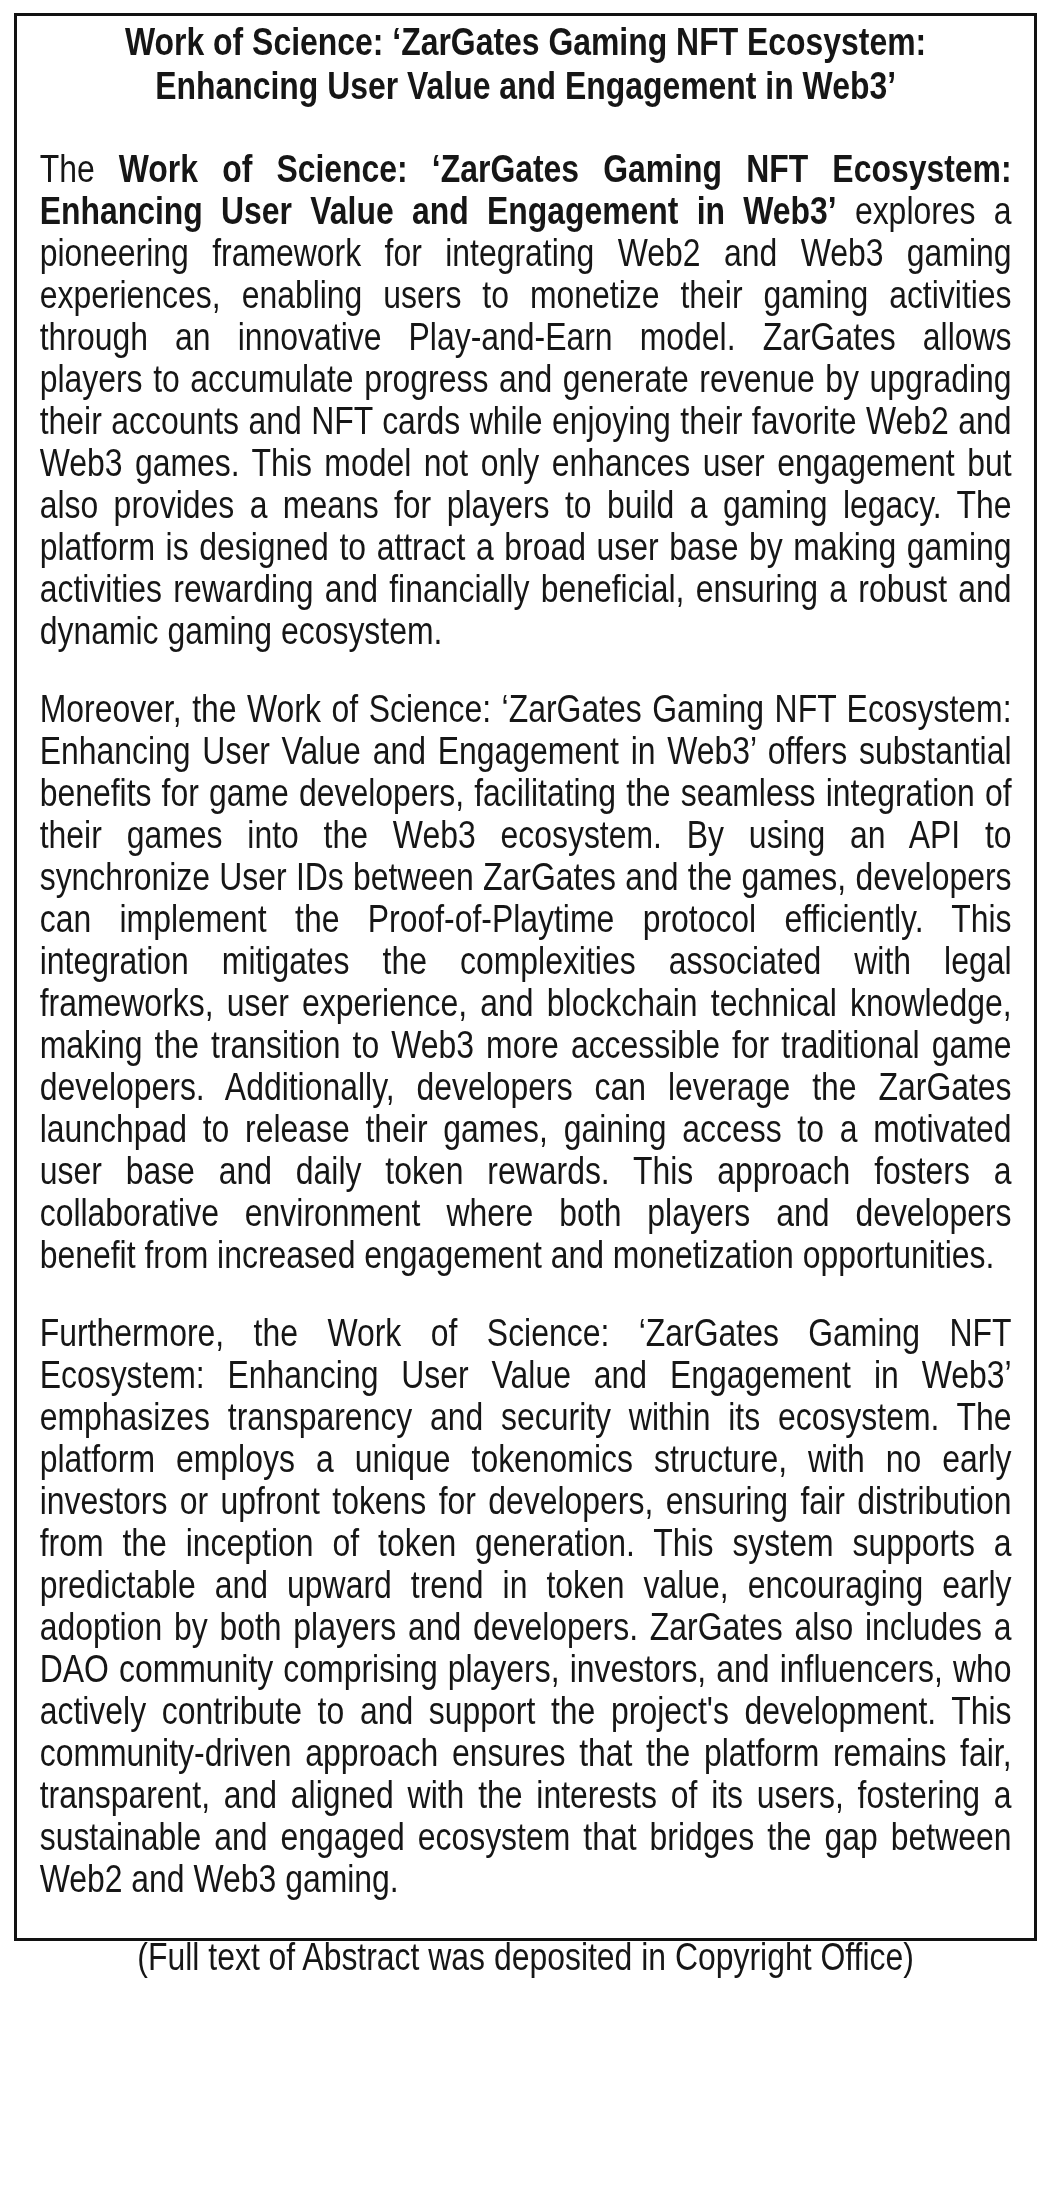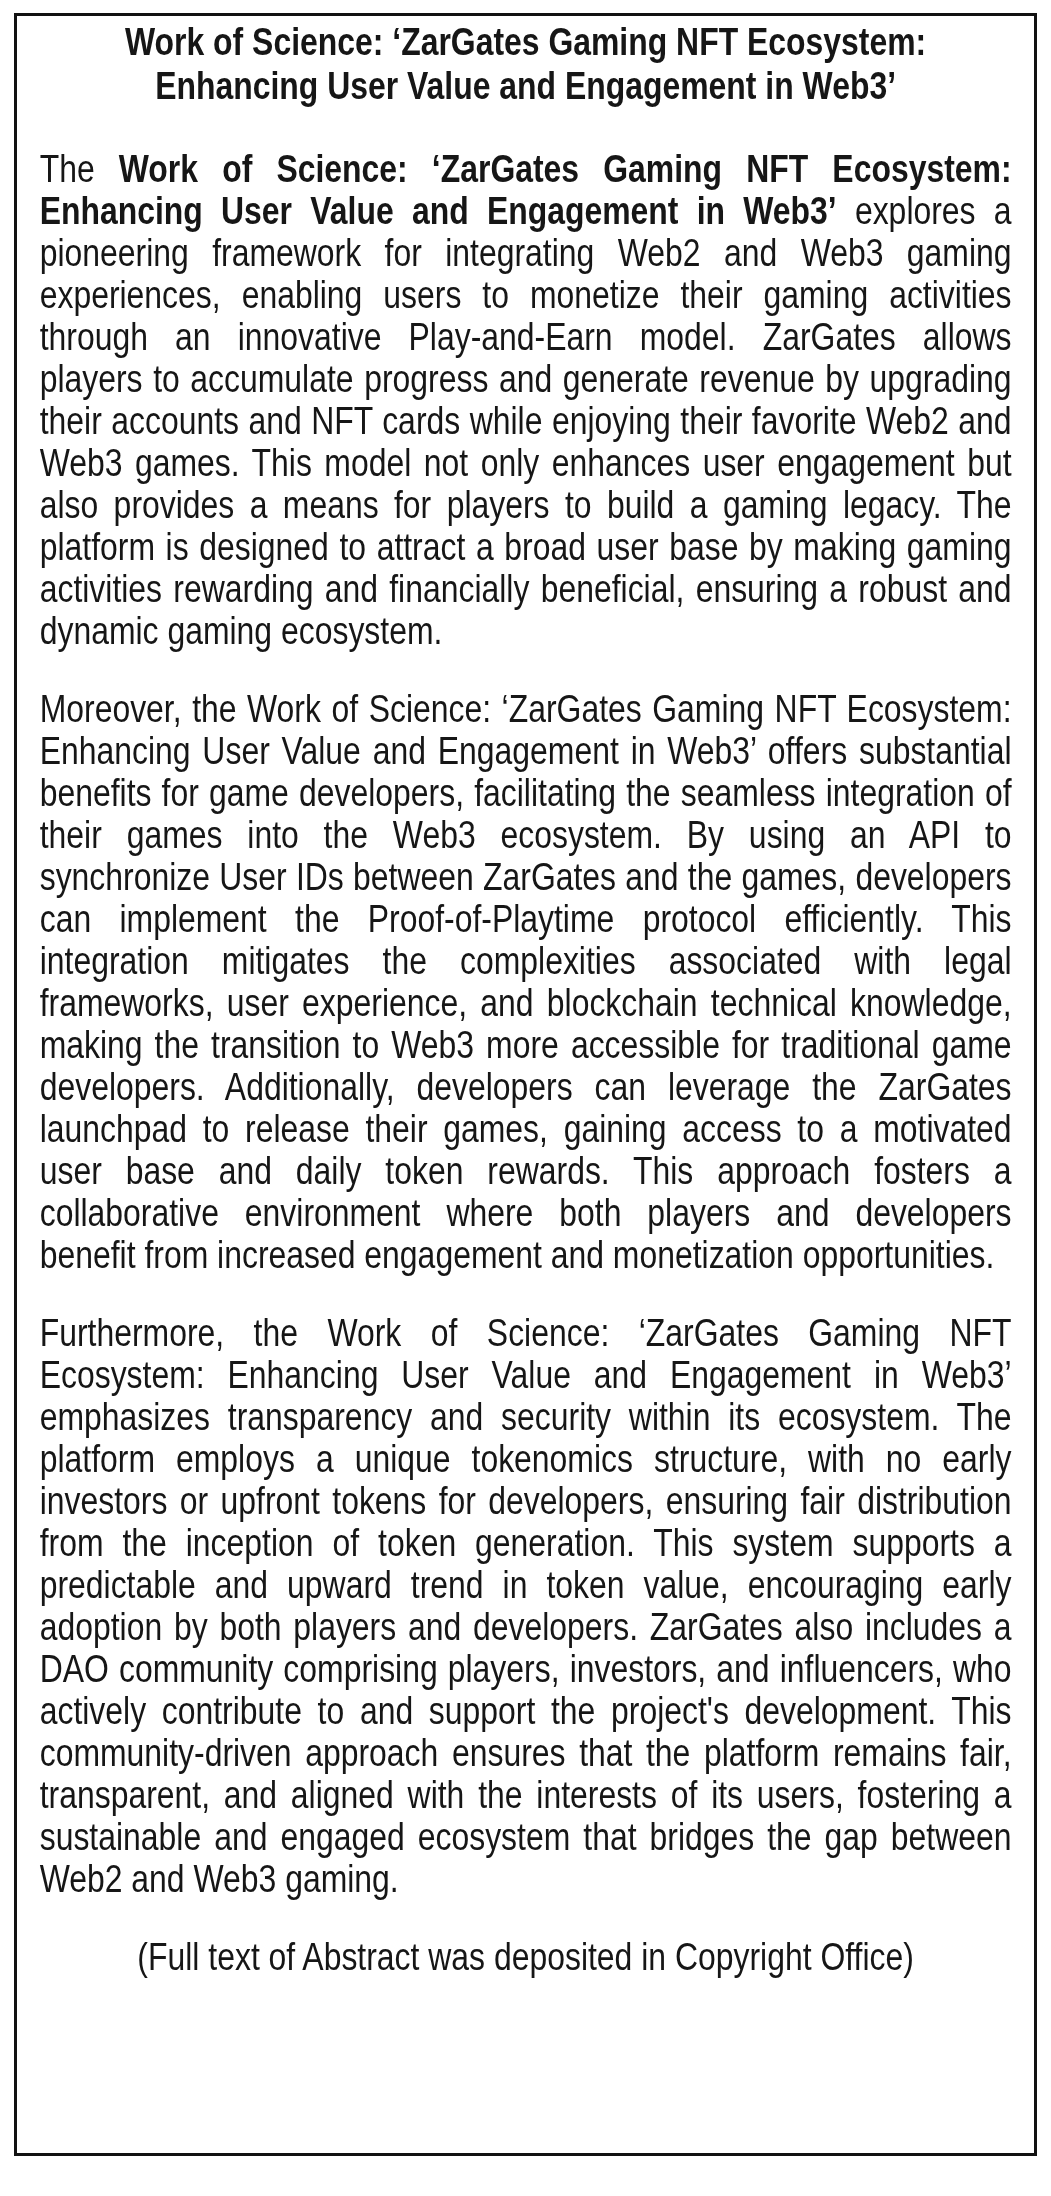--- a/index.html
+++ b/index.html
@@ -13,21 +13,21 @@
     position: relative;
     font-family: "Liberation Sans", sans-serif;
     color: #161616;
     -webkit-font-smoothing: antialiased;
   }
   .doc-box {
     position: absolute;
     left: 14px;
     top: 13px;
     width: 1023px;
-    height: 2143px;
+    height: 1928px;
     border: 3px solid #121212;
     box-sizing: border-box;
     background: #ffffff;
     overflow: visible;
   }
   
   .text-wrap {
     width: 1211px;
     padding: 4px 27px 0 27px;
     box-sizing: border-box;

